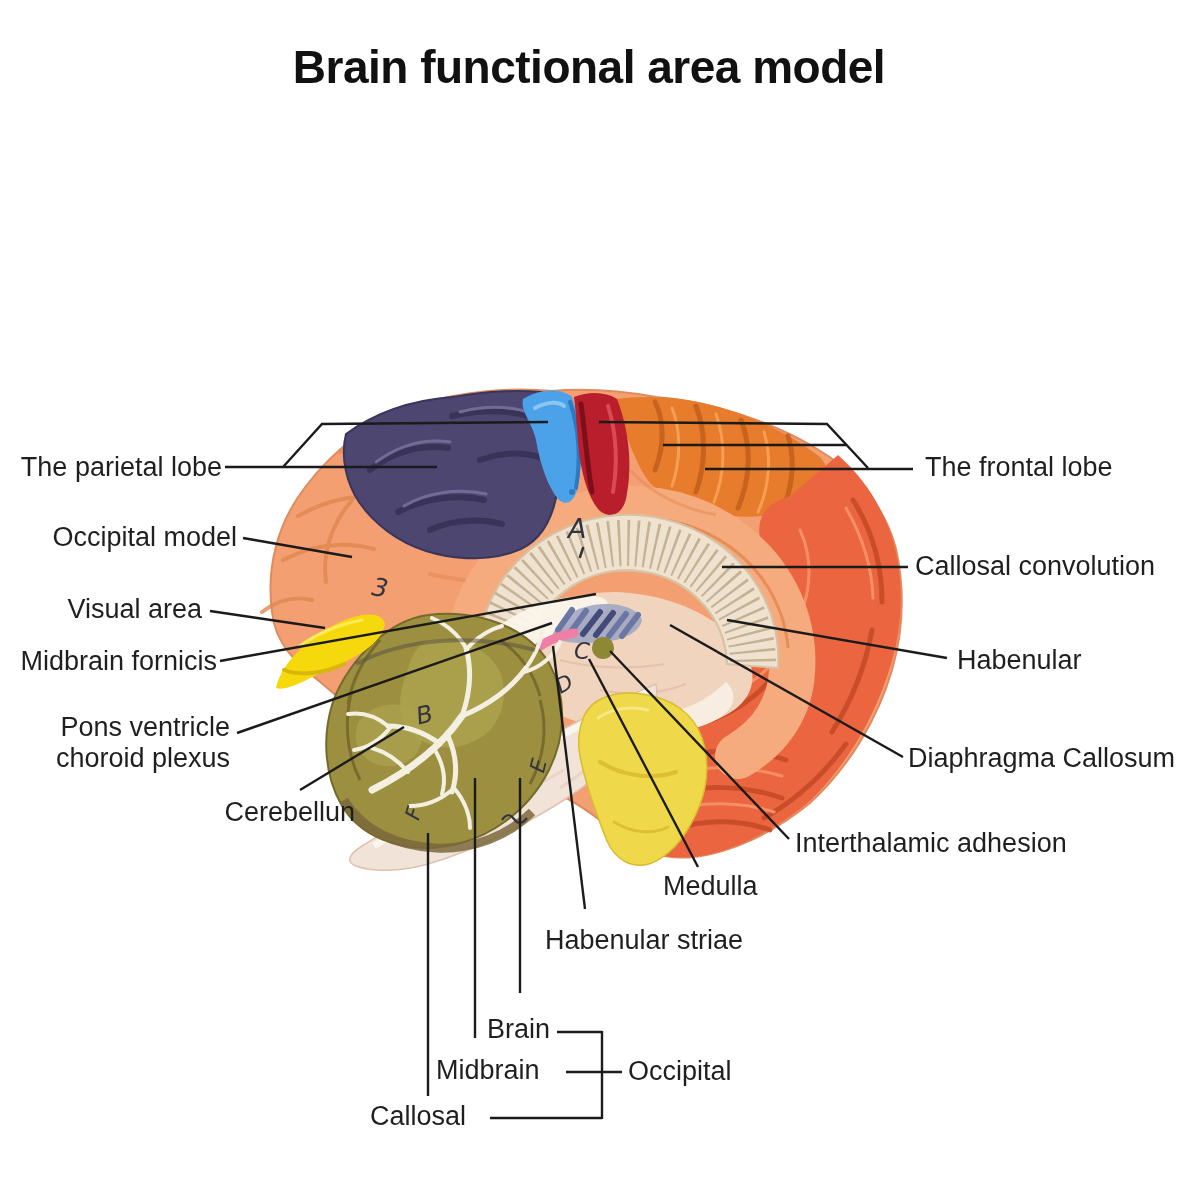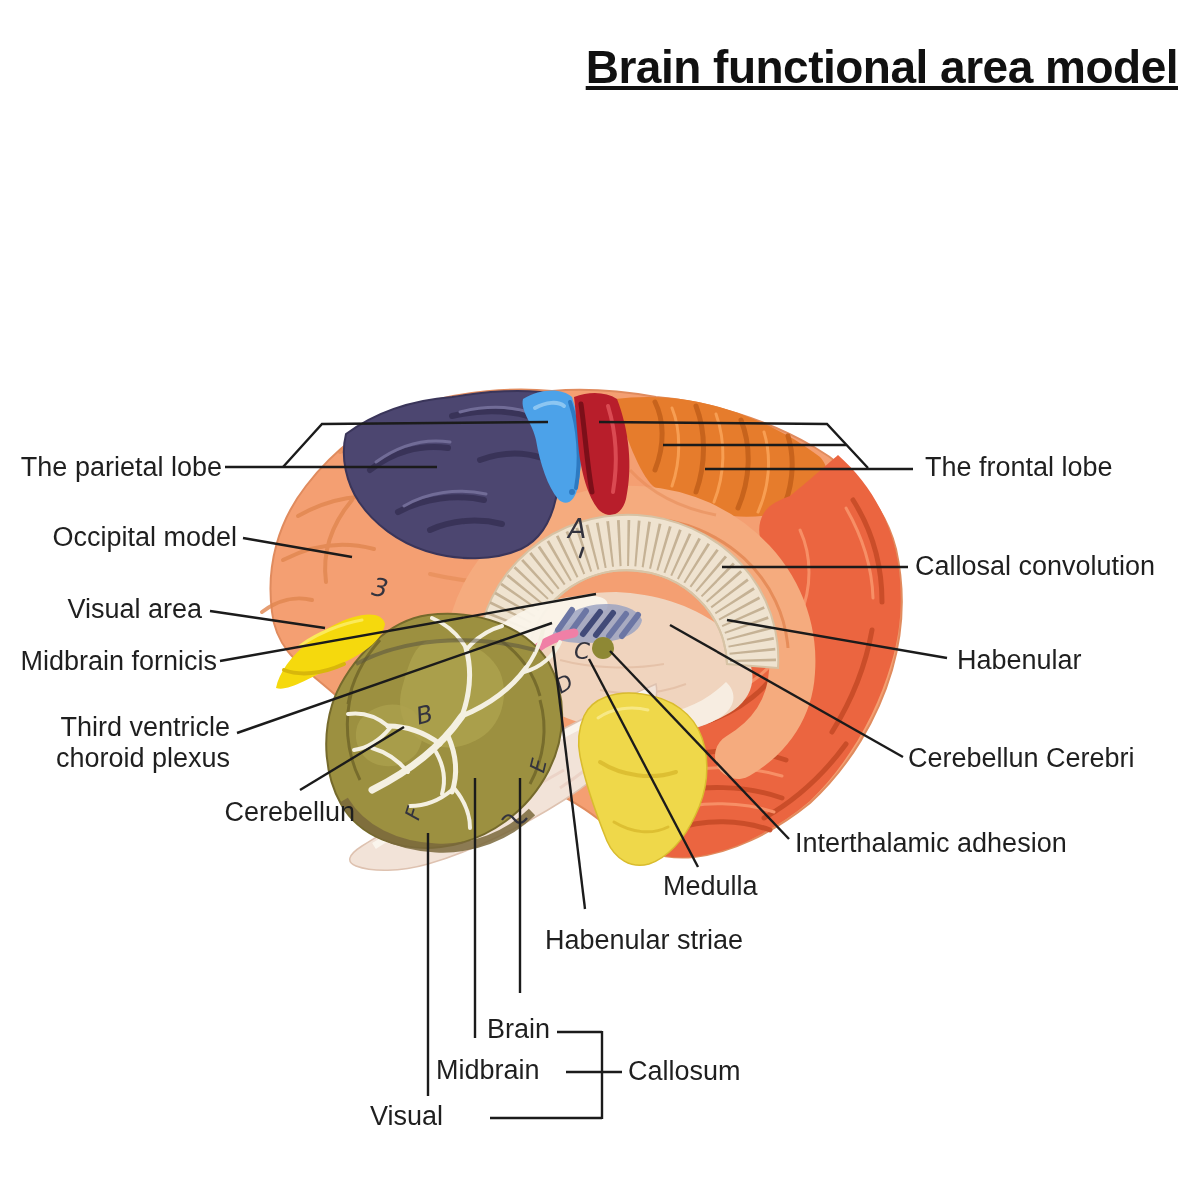--- a/index.html
+++ b/index.html
@@ -1,21 +1,21 @@
 <!DOCTYPE html>
 <html style="--c-background: #ffffff; --c-title-text: #111111; --c-label-text: #1f1f1f; --c-leader-line: #1b1b1b; --c-cortex-salmon: #F49F72; --c-frontal-coral: #EB6540; --c-gyri-orange: #E67C2C; --c-parietal-navy: #4C4670; --c-central-sulcus-blue: #4CA2E9; --c-precentral-red: #B81E2B; --c-visual-yellow: #F5D90D; --c-cerebellum-olive: #9C9040; --c-callosum-cream: #EFE3D0; --c-interior-pink: #F0D4BE; --c-pons-yellow: #EFD84A; --c-brainstem-cream: #F2E3D8; --c-choroid-blue-gray: #6C76A4; --c-habenular-pink: #F07FA6; --c-interthalamic-olive: #8E8834;"><head>
 <meta charset="utf-8">
 <style>
   html,body{margin:0;padding:0;background:var(--c-background,#fff);}
   #stage{position:relative;width:1178px;height:1178px;background:var(--c-background,#fff);
          font-family:"Liberation Sans",sans-serif;overflow:hidden;}
   #art{position:absolute;left:0;top:0;width:1178px;height:1178px;}
-  .title{position:absolute;left:0;right:0;top:40px;text-align:right;
+  .title{position:absolute;left:0;right:0;top:40px;text-align:center;
          font-size:46px;font-weight:600;letter-spacing:-0.5px;
-         color:var(--c-title-text,#111);text-decoration:underline;}
+         color:var(--c-title-text,#111);}
   .lbl{position:absolute;font-size:27px;line-height:1.14;color:var(--c-label-text,#1f1f1f);
        white-space:nowrap;}
   .lbl.two{white-space:normal;width:260px;}
   .lbl.ral{text-align:right;}
 </style>
 </head>
 <body>
 
 <div id="stage">
 
@@ -234,30 +234,30 @@
       <line x1="490" y1="1118" x2="602" y2="1118"></line>
       <line x1="602" y1="1031" x2="602" y2="1119"></line>
     </g>
   </svg>
 
   <div class="lbl ral" style="right:956px;top:452px">The parietal lobe</div>
   <div class="lbl ral" style="right:941px;top:522px">Occipital model</div>
   <div class="lbl ral" style="right:976px;top:594px">Visual area</div>
   <div class="lbl ral" style="right:961px;top:646px">Midbrain fornicis</div>
   <div class="lbl ral two" style="right:948px;top:712px">
-    <span>Third ventricle</span><br>
+    <span>Pons ventricle</span><br>
     <span>choroid plexus</span>
   </div>
   <div class="lbl ral" style="right:823px;top:797px">Cerebellun</div>
 
   <div class="lbl" style="left:915px;top:551px">Callosal convolution</div>
   <div class="lbl" style="left:925px;top:452px">The frontal lobe</div>
   <div class="lbl" style="left:957px;top:645px">Habenular</div>
-  <div class="lbl" style="left:908px;top:743px">Cerebellun Cerebri</div>
+  <div class="lbl" style="left:908px;top:743px">Diaphragma Callosum</div>
   <div class="lbl" style="left:795px;top:828px">Interthalamic adhesion</div>
   <div class="lbl" style="left:663px;top:871px">Medulla</div>
   <div class="lbl" style="left:545px;top:925px">Habenular striae</div>
 
   <div class="lbl" style="left:487px;top:1014px">Brain</div>
   <div class="lbl" style="left:436px;top:1055px">Midbrain</div>
-  <div class="lbl" style="left:370px;top:1101px">Visual</div>
-  <div class="lbl" style="left:628px;top:1056px">Callosum</div>
+  <div class="lbl" style="left:370px;top:1101px">Callosal</div>
+  <div class="lbl" style="left:628px;top:1056px">Occipital</div>
 </div>
 
 </body></html>

